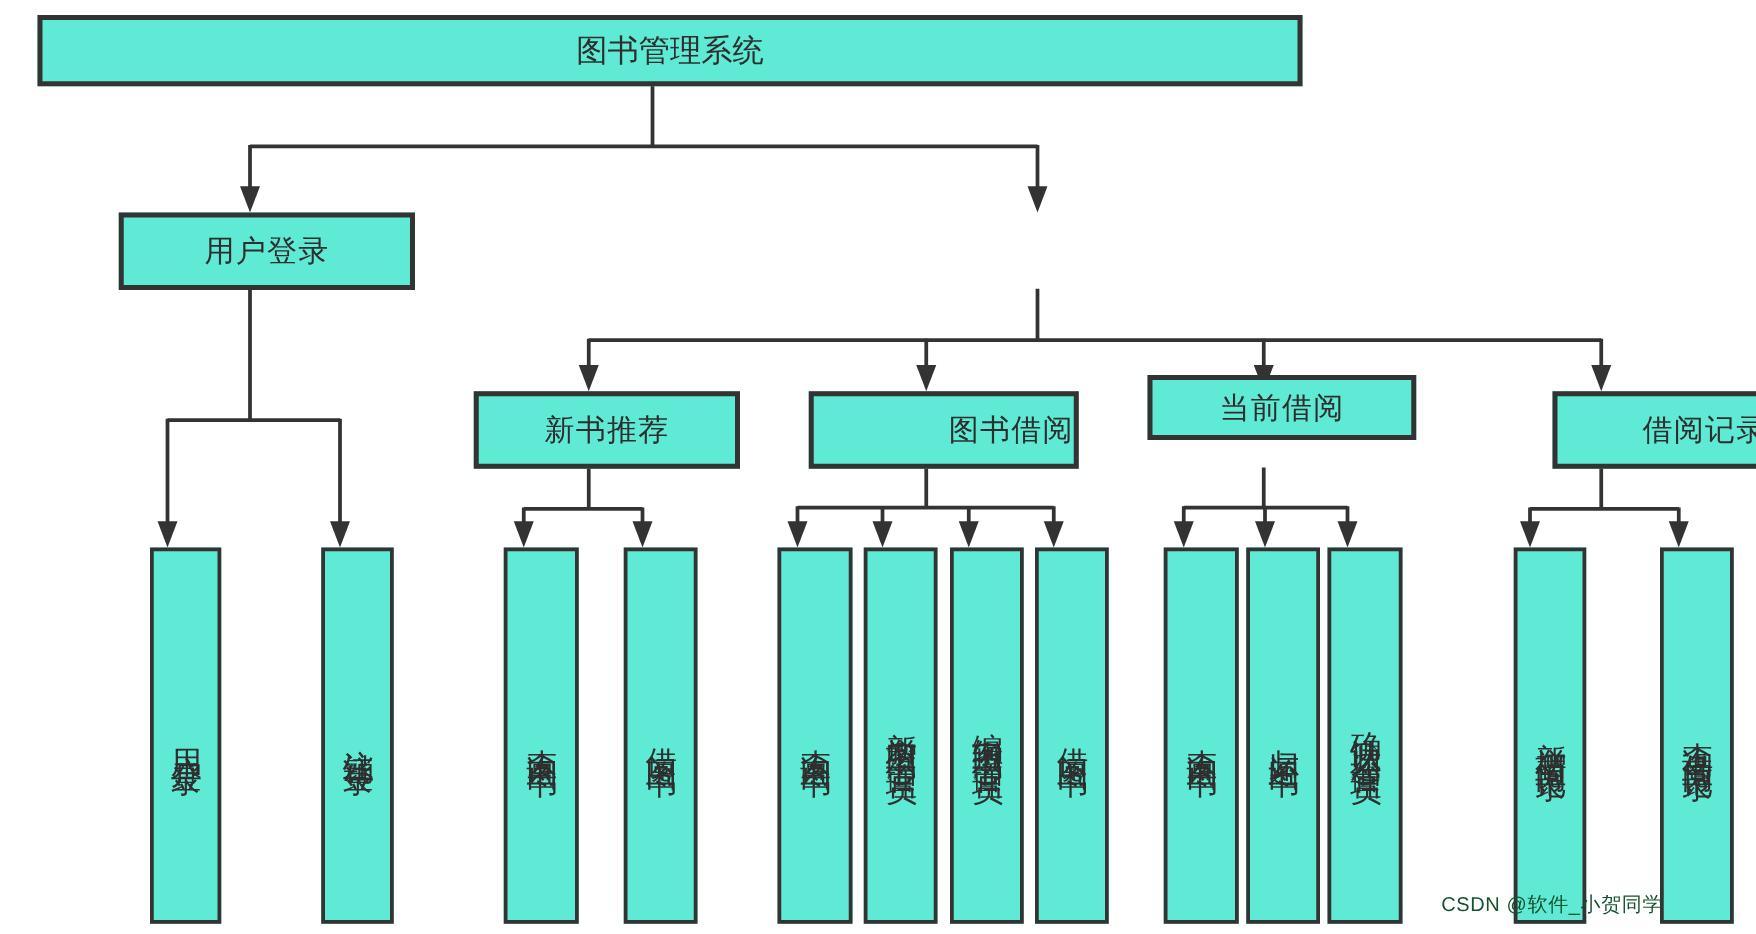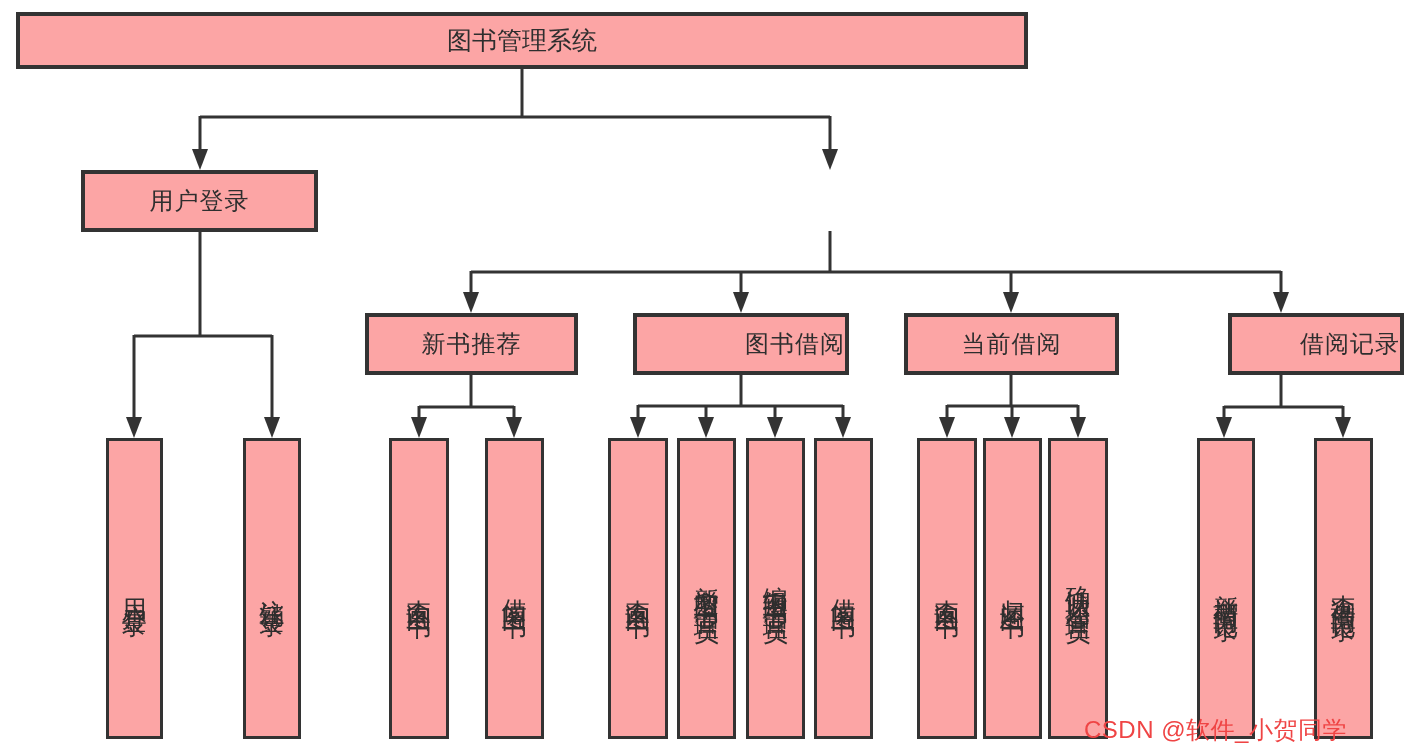--- a/index.html
+++ b/index.html
@@ -13,49 +13,50 @@
   }
   #connectors {
     position: absolute;
     left: 0; top: 0;
     width: 1405px; height: 747px;
     z-index: 1;
   }
   .node {
     position: absolute;
     box-sizing: border-box;
-    background: #fca5a5;
+    background: #5eead4;
     border: 4px solid #333333;
     display: flex;
     align-items: center;
     justify-content: center;
     z-index: 2;
     color: #2e2e2e;
     font-weight: 500;
+    margin-left: 14px;
   }
   .hnode { font-size: 24px; letter-spacing: 1px; }
   .rootnode { font-size: 25px; }
   .leaf {
     border-width: 3px;
     z-index: 2;
   }
   .vtext {
     writing-mode: vertical-lr;
     text-orientation: mixed;
     font-size: 25px;
     letter-spacing: 5px;
     line-height: 1.05;
     white-space: nowrap;
   }
   #watermark {
     position: absolute;
-    left: 1084px;
+    left: 1153px;
     top: 714px;
-    font-size: 24px;
-    color: #ef4444;
+    font-size: 16px;
+    color: #14532d;
     z-index: 6;
     white-space: nowrap;
     letter-spacing: 0.5px;
   }
   line.conn { stroke: #333333; stroke-width: 3; }
   polygon.arrow { fill: #333333; }
 </style>
 </head>
 <body>
 
@@ -130,21 +131,21 @@
   <div class="node hnode" style="left:81px; top:170px; width:237px; height:62px;">
     <span>用户登录</span>
   </div>
 
   <div class="node hnode" style="left:365px; top:313px; width:213px; height:62px;">
     <span>新书推荐</span>
   </div>
   <div class="node hnode" style="left:633px; top:313px; width:216px; height:62px;justify-content:flex-end;">
     <span>图书借阅</span>
   </div>
-  <div class="node hnode" style="left:904px; top:313px; width:215px; height:62px;">
+  <div class="node hnode" style="left:904px; top:300px; width:215px; height:52px;">
     <span>当前借阅</span>
   </div>
   <div class="node hnode" style="left:1228px; top:313px; width:176px; height:62px;justify-content:flex-end;">
     <span>借阅记录</span>
   </div>
 
   <div class="node leaf" style="left:106px; top:438px; width:57px; height:301px;">
     <span class="vtext">用户登录</span>
   </div>
   <div class="node leaf" style="left:243px; top:438px; width:58px; height:301px;">

